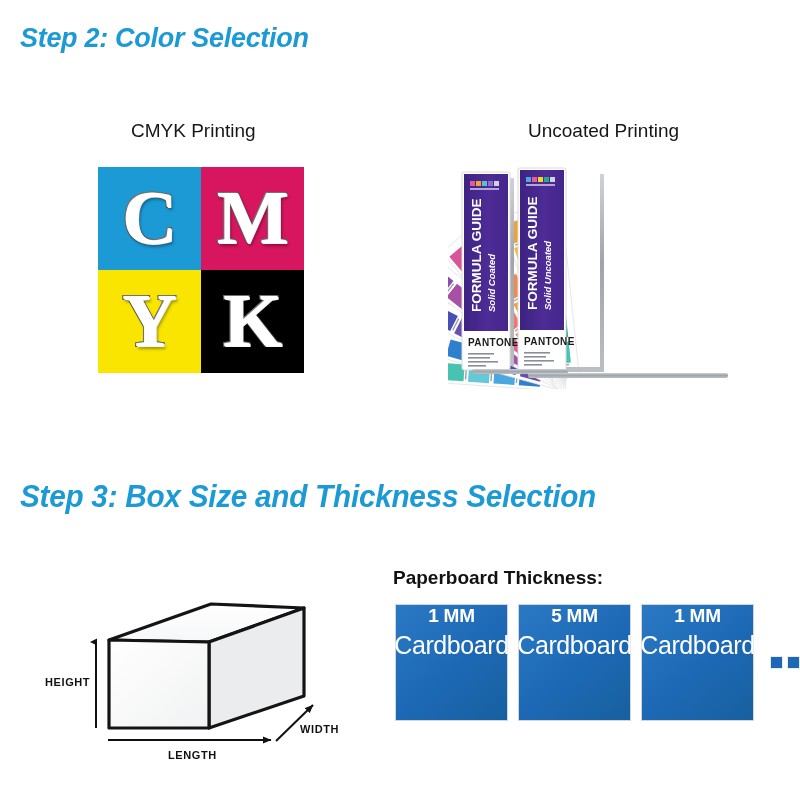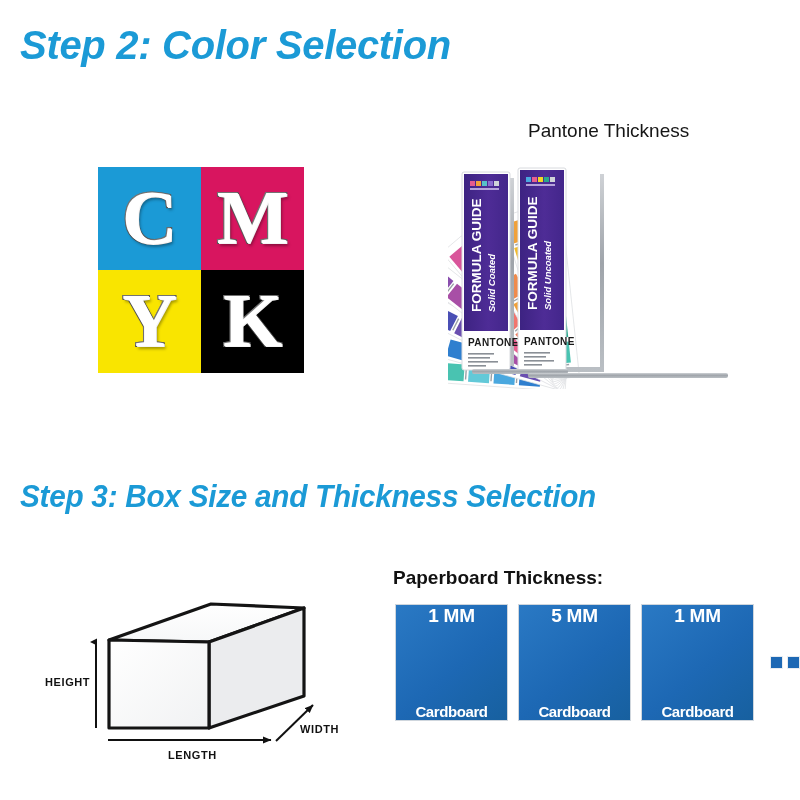--- a/index.html
+++ b/index.html
@@ -19,21 +19,21 @@
 
   
   .step-heading {
     position: absolute;
     font-weight: bold;
     font-style: italic;
     color: #1b9ad6;
     white-space: nowrap;
     letter-spacing: -0.3px;
   }
-  #step2-heading { left: 20px; top: 23px; font-size: 40px; }
+  #step2-heading { left: 20px; top: 23px; font-size: 27px; }
   #step3-heading {
     left: 20px; top: 478px; font-size: 32px;
     transform: scaleX(0.93); transform-origin: left top;
   }
 
   
   .section-title {
     position: absolute;
     font-size: 19px;
     color: #161616;
@@ -124,32 +124,32 @@
   }
   .thickness-card {
     width: 113px;
     height: 117px;
     background: linear-gradient(140deg, #2a79c4 0%, #1d68b4 55%, #17609f 100%);
     border: 1px solid #cfd6dd;
     box-sizing: border-box;
     display: flex;
     flex-direction: column;
     align-items: center;
-    justify-content: space-between;
+    justify-content: flex-start;
     gap: 4px;
     color: #ffffff;
   }
   .thickness-mm {
     font-size: 19px;
     font-weight: bold;
     letter-spacing: -0.2px;
   }
   .thickness-material {
-    font-size: 15px;
-    font-weight: bold;
+    font-size: 25px;
+    font-weight: normal;
     letter-spacing: -0.4px;
   }
   #thickness-ellipsis {
     display: flex;
     gap: 4px;
     margin-left: 6px;
     align-self: center;
     position: relative;
     top: 0px;
   }
@@ -161,22 +161,23 @@
     box-sizing: content-box;
   }
 </style>
 </head>
 <body>
 
 <div class="page">
 
   <div class="step-heading" id="step2-heading">Step 2: Color Selection</div>
 
-
-  <div class="section-title" id="pantone-title">Pantone Thickness</div>
+  <div class="section-title" id="cmyk-title">CMYK Printing</div>
+
+  <div class="section-title" id="pantone-title">Uncoated Printing</div>
 
   <div id="cmyk-figure">
     <div class="cmyk-cell cell-c">
       <span class="cmyk-letter">C</span>
     </div>
     <div class="cmyk-cell cell-m">
       <span class="cmyk-letter">M</span>
     </div>
     <div class="cmyk-cell cell-y">
       <span class="cmyk-letter">Y</span>

